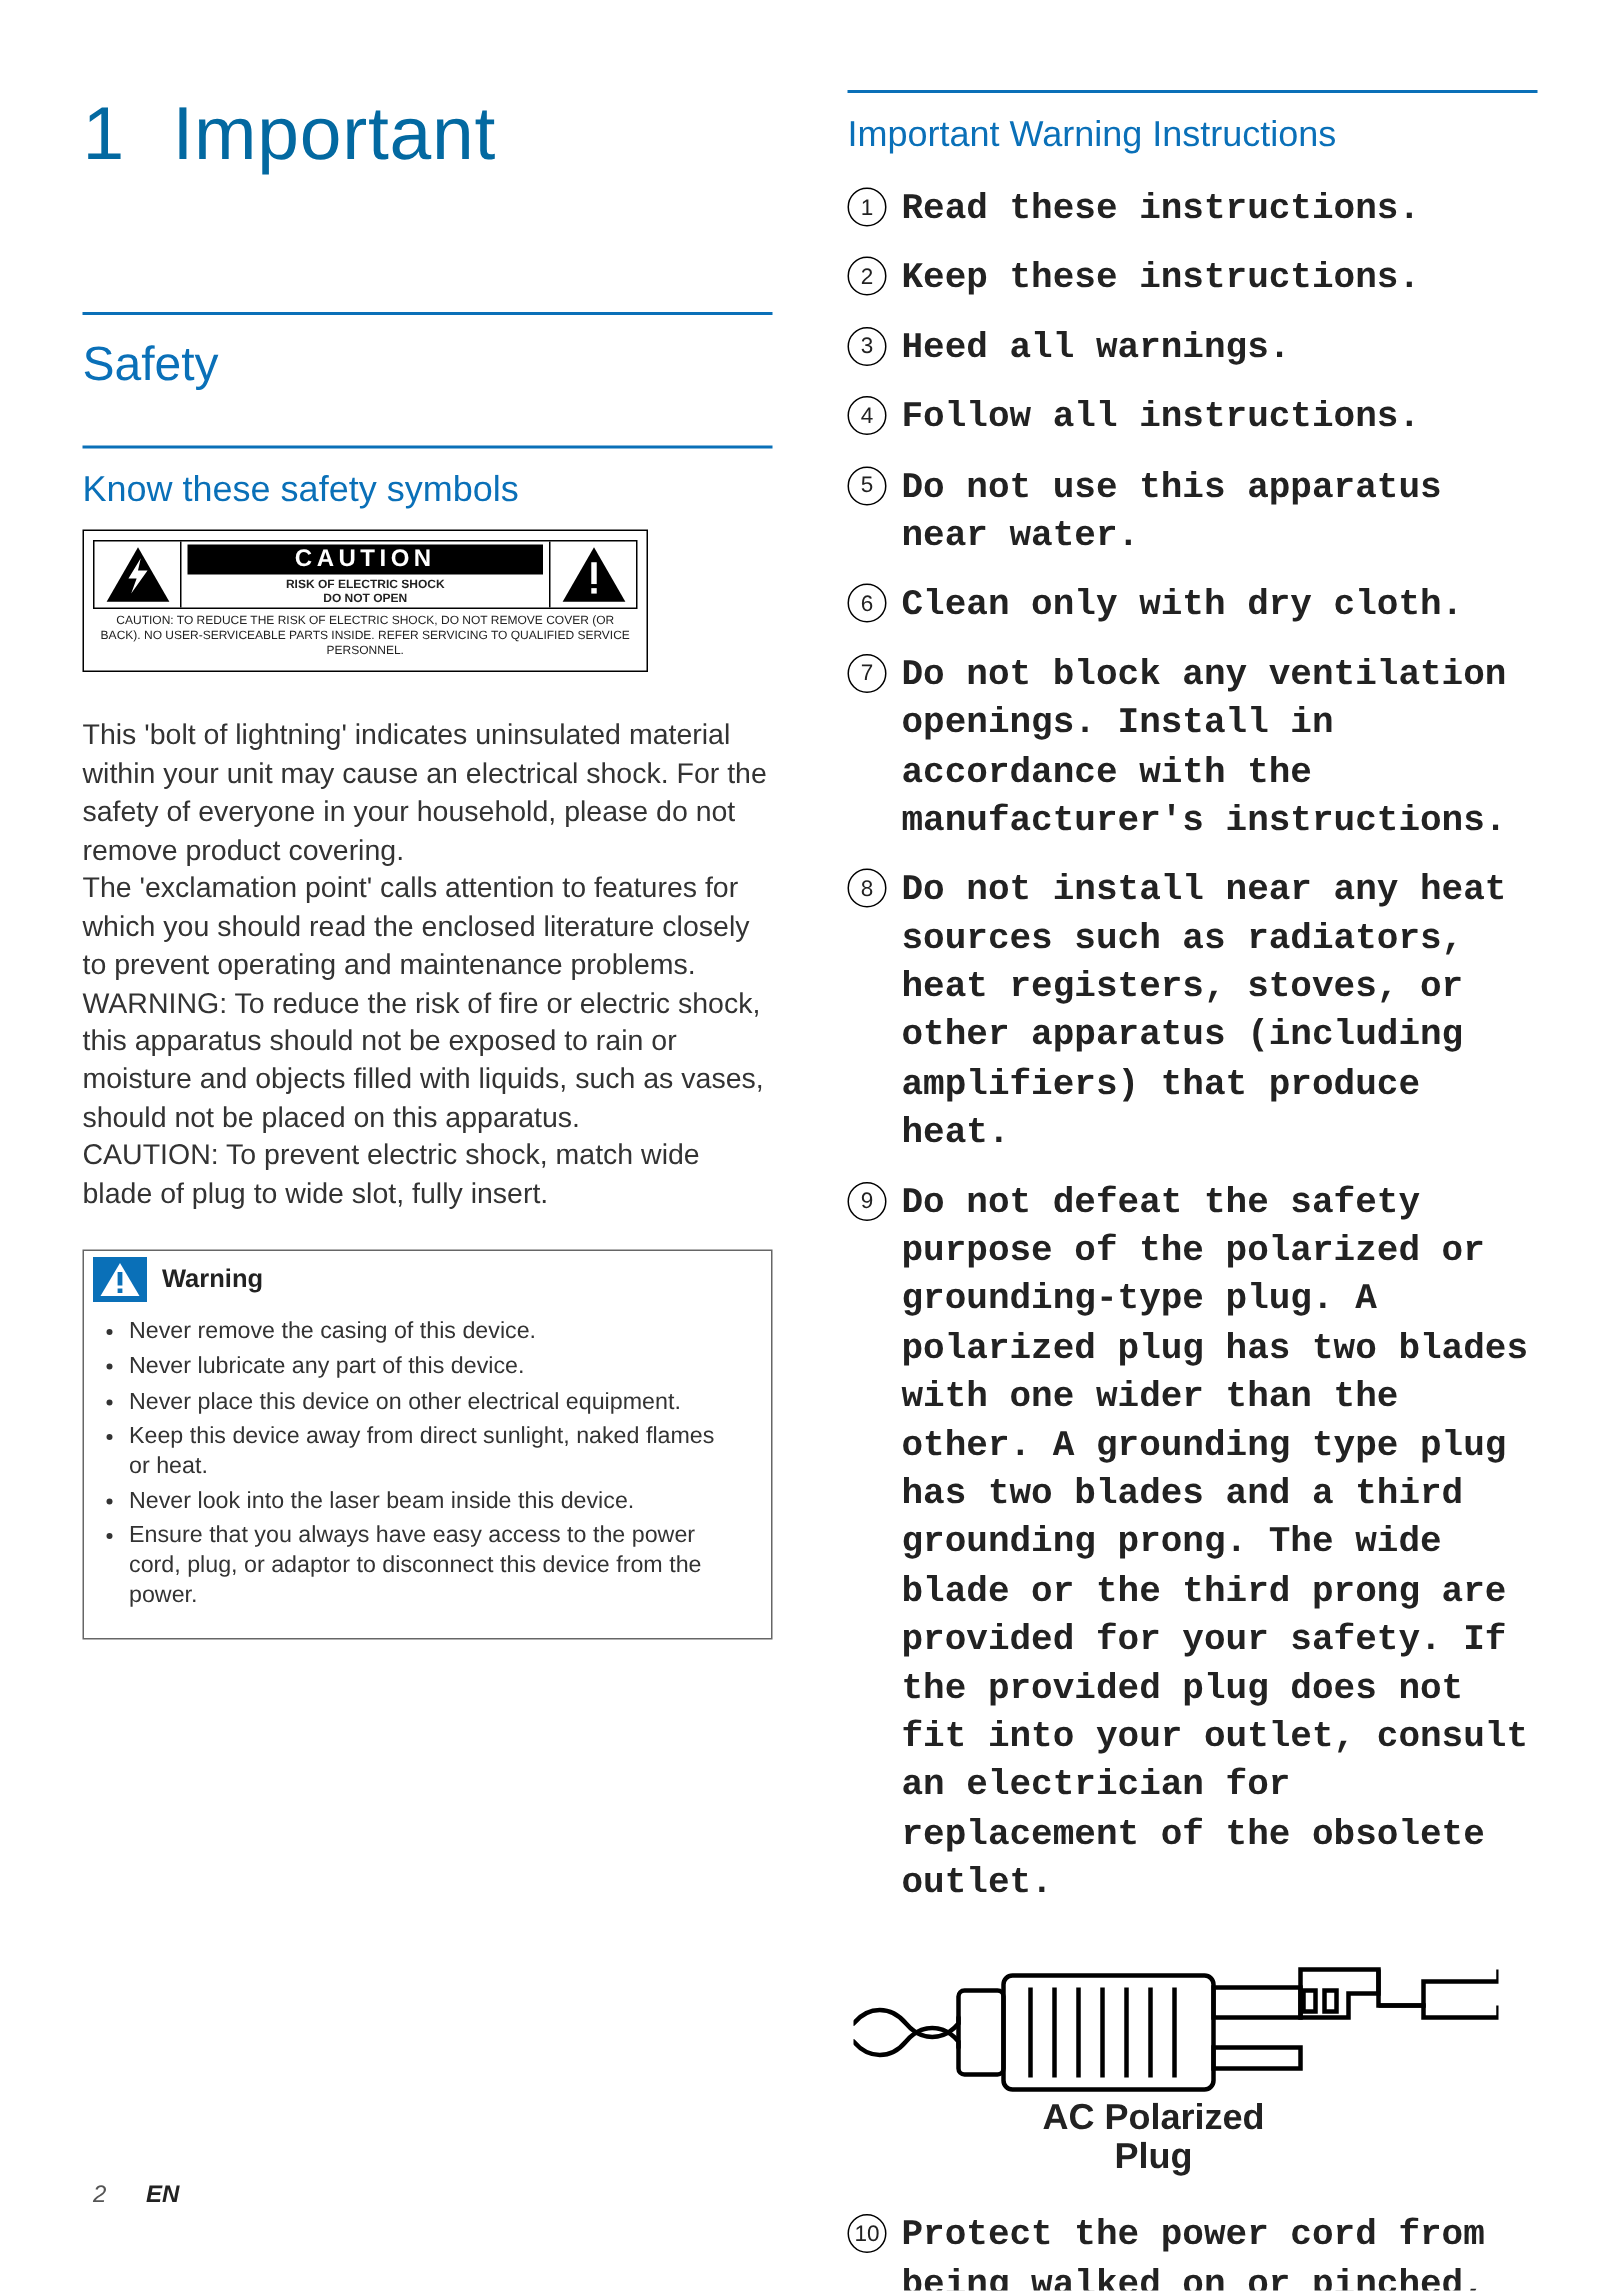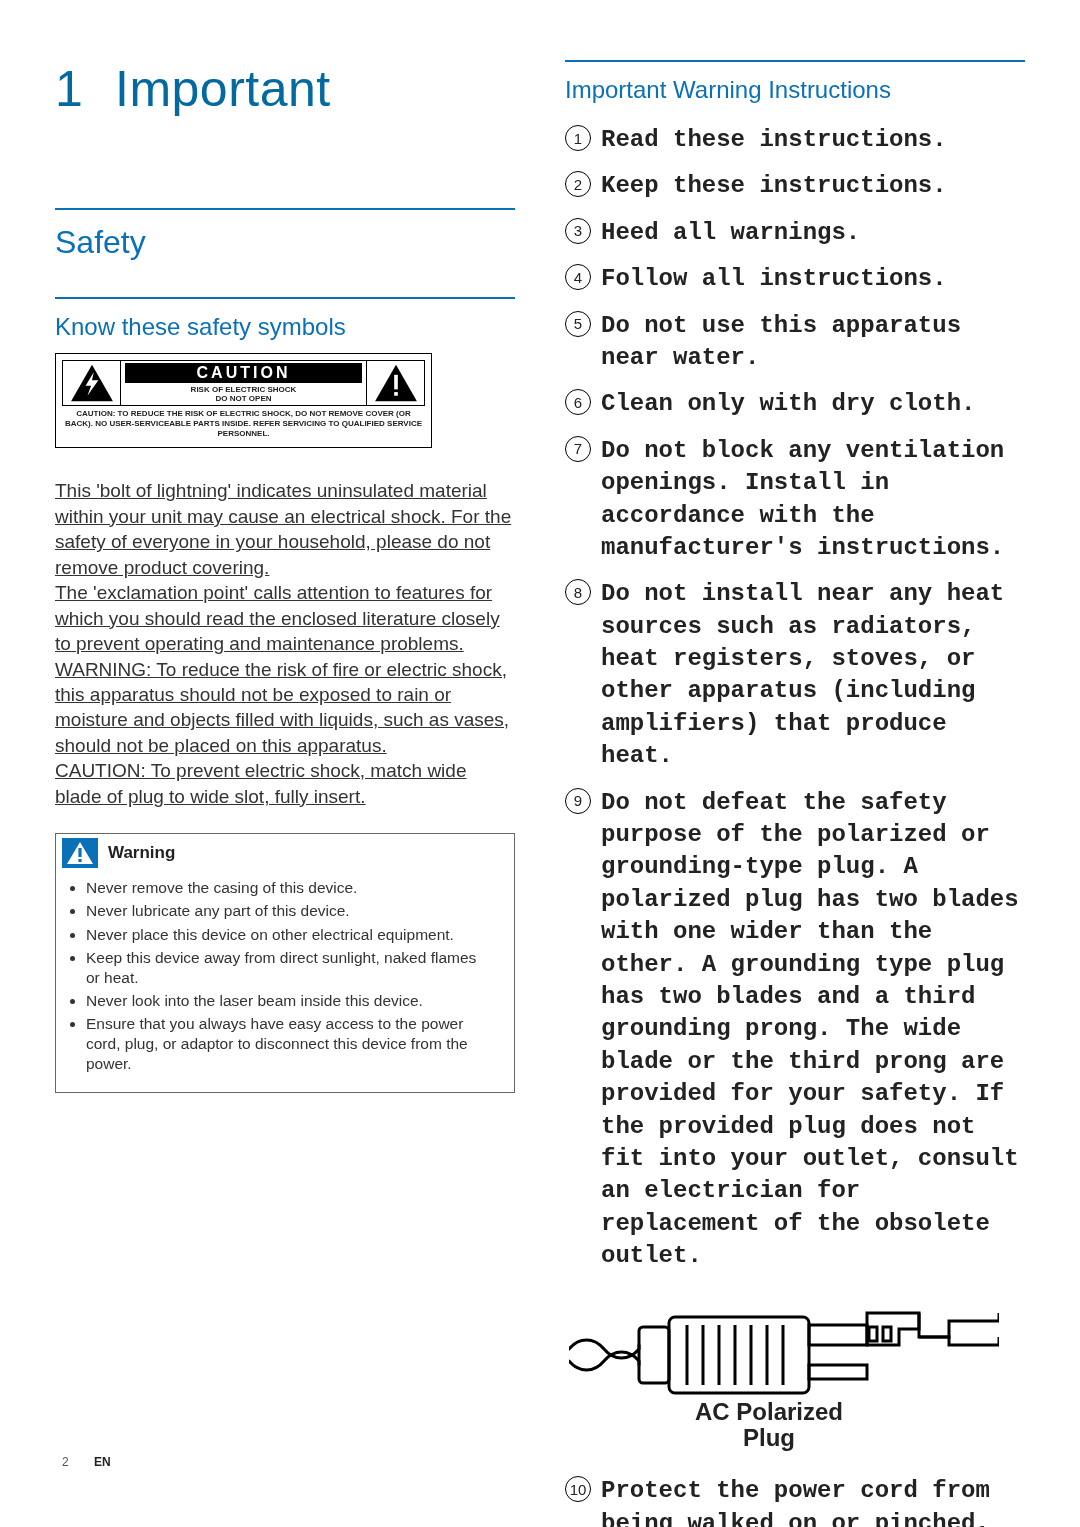--- a/index.html
+++ b/index.html
@@ -13,44 +13,44 @@
   .h3 { font-size: 24px; color: #0a70b8; font-weight: 300; margin-bottom: 12px; }
 
   
   .caution-outer { border: 1.5px solid #000; padding: 6px; width: 377px; margin-bottom: 30px; }
   .caution-top { display: flex; align-items: stretch; border: 1px solid #000; }
   .tri { width: 58px; display: flex; align-items: center; justify-content: center; border-right: 1px solid #000; }
   .tri svg { width: 46px; height: 40px; }
   .caution-mid { flex: 1; text-align: center; padding: 2px 4px; }
   .caution-title { background: #000; color: #fff; font-family: Arial, sans-serif; font-weight: bold; letter-spacing: 3px; font-size: 16px; padding: 1px 0; }
   .caution-sub { font-family: Arial, sans-serif; font-size: 8px; line-height: 1.15; padding-top: 2px; font-weight: bold;}
-  .caution-bot { font-family: Arial, sans-serif; font-size: 8px; text-align: center; line-height: 1.25; padding: 3px 2px 2px; font-weight: bold;}
+  .caution-bot { font-family: Arial, sans-serif; font-size: 8px; text-align: center; line-height: 1.25; padding: 3px 2px 2px; font-weight: normal;}
 
   .body { font-size: 19px; line-height: 1.34; font-weight: 300; color: #333; }
-  .body p { margin: 0; text-decoration: underline; }
+  .body p { margin: 0; }
 
   
   .warnbox { border: 1px solid #666; margin-top: 24px; }
   .warnhead { display: flex; align-items: center; gap: 10px; padding: 4px 6px; text-align: right; }
   .warnhead .icon { width: 36px; height: 30px; background: #0a70b8; display: flex; align-items: center; justify-content: center; }
   .warnhead .label { font-weight: bold; font-size: 17px; }
   .warnlist { padding: 6px 20px 14px 30px; }
   .warnlist li { font-size: 15.5px; line-height: 1.3; margin-bottom: 3px; font-weight: 400; color:#333;}
 
   
   .numlist { list-style: none; padding: 0; margin-top: 20px; }
   .numlist > li { display: flex; align-items: flex-start; gap: 10px; margin-bottom: 14px; }
   .circ { flex: 0 0 26px; width: 26px; height: 26px; border: 1.5px solid #000; border-radius: 50%; display: flex; align-items: center; justify-content: center; font-size: 15px; font-family: Arial, sans-serif; margin-top: 1px; }
   .numlist .txt { font-size: 24px; line-height: 1.35; font-weight: 600; font-family: Liberation Mono, monospace; }
 
   .plugfig { margin: 8px 0 24px 4px; }
   .plugfig svg { display:block; }
   .plugfig .cap { font-family: Arial, sans-serif; font-weight: bold; font-size: 24px; text-align: center; line-height: 1.1; margin-top: 2px; }
 
-  .footer { position: absolute; left: 62px; top: 1455px; font-size: 12px; }
+  .footer { position: absolute; left: 62px; top: 1455px; font-size: 16px; font-style: italic; }
   .footer .pg { font-weight: 300; color:#555; margin-right: 22px; }
   .footer .lang { font-weight: bold; }
 </style>
 </head>
 <body>
 
 <div class="page">
 
   <div class="col">
     <h1 class="chapter">

